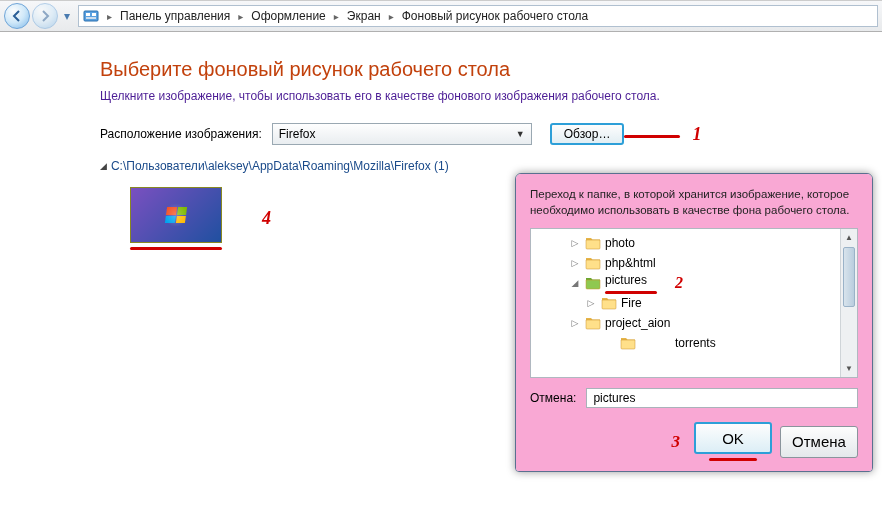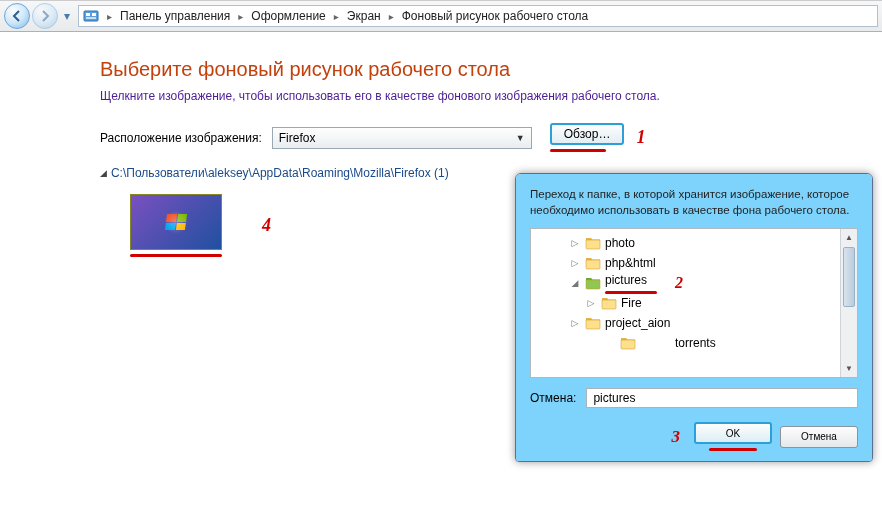--- a/index.html
+++ b/index.html
@@ -96,21 +96,21 @@
     display:flex; align-items:center; justify-content:space-between;
     padding:0 4px 0 10px; font-size:12px; color:#222;
   }
   .close-x {
     width:44px; height:18px;
     background: linear-gradient(to bottom,#f48a7e,#d9402d 45%,#c12d1d 46%,#e85f4c);
     border:1px solid #8a1d10; border-radius:3px;
     color:#fff; display:flex;align-items:center;justify-content:center;
     font-size:11px; font-weight:bold;
   }
-  .dlg-body { padding:12px 14px 10px; background:#7dd3fc; }
+  .dlg-body { padding:12px 14px 10px; background:#f9a8d4; }
   .dlg-msg { font-size:11.5px; line-height:1.4; margin-bottom:10px; color:#222; }
 
   .tree-box {
     background:#fff; border:1px solid #b0b8c0; height:150px;
     overflow:hidden; position:relative;
   }
   .tree { padding:4px 6px; }
   .tree-row { display:flex; align-items:center; height:20px; font-size:12px; }
   .tree-row .exp { width:12px; text-align:center; color:#777; font-size:9px; }
   .folder-ico { width:16px;height:14px;margin:0 4px;display:inline-block; }
@@ -120,23 +120,23 @@
   .scrollbar .thumb-sb{ position:absolute; left:2px; right:2px; top:18px; height:60px; background:linear-gradient(to right,#d8e3ec,#b9cdde); border:1px solid #9ab2c8; border-radius:2px; }
   .scrollbar .arr{ position:absolute; left:0;right:0;height:17px;display:flex;align-items:center;justify-content:center;font-size:8px;color:#555;}
   .scrollbar .arr.up{top:0;} .scrollbar .arr.dn{bottom:0;}
 
   .folder-line { display:flex; align-items:center; margin-top:10px; font-size:12px; }
   .folder-line input {
     flex:1; height:20px; border:1px solid #aab2ba; margin-left:10px; padding:0 6px; font-size:12px;
   }
   .dlg-btns { display:flex; justify-content:flex-end; gap:8px; margin-top:14px; align-items:center; }
   .dlg-btn {
-    width:78px; height:22px; border:1px solid #8a949c; border-radius:3px;
+    width:78px; height:32px; border:1px solid #8a949c; border-radius:3px;
     background:linear-gradient(to bottom,#fdfdfd,#e4e8eb);
-    font-size:10px; display:flex;align-items:center;justify-content:center;
+    font-size:15px; display:flex;align-items:center;justify-content:center;
   }
   .dlg-btn.ok { border:2px solid #2d9fd8; background:linear-gradient(to bottom,#fdfdfd,#dceef6); }
 
   .under-browse { width:56px; }
   .under-thumb { width:92px; }
   .under-pic { width:52px; }
   .under-ok { width:48px; }
 
   .annot-3 { color:#d00000; font-weight:bold; font-style:italic; font-size:17px; font-family:"Comic Sans MS",cursive; margin-right:6px; }
 </style>
@@ -178,21 +178,21 @@
 <div class="main">
   <div class="heading">Выберите фоновый рисунок рабочего стола</div>
   <div class="subtext">Щелкните изображение, чтобы использовать его в качестве фонового изображения рабочего стола.</div>
 
   <div class="row">
     <span class="label">Расположение изображения:</span>
     <div class="dropdown">
       <span>Firefox</span>
       <span class="caret">▼</span>
     </div>
-    <div style="display:flex;flex-direction:column;align-items:center;">
+    <div style="display:flex;flex-direction:row;align-items:center;">
       <div class="browse-btn">
         <span>Обзор…</span>
       </div>
       <div class="red-under under-browse"></div>
     </div>
     <span class="annot">1</span>
   </div>
 
   <div class="path-row">
     <span class="tri">◢</span>

